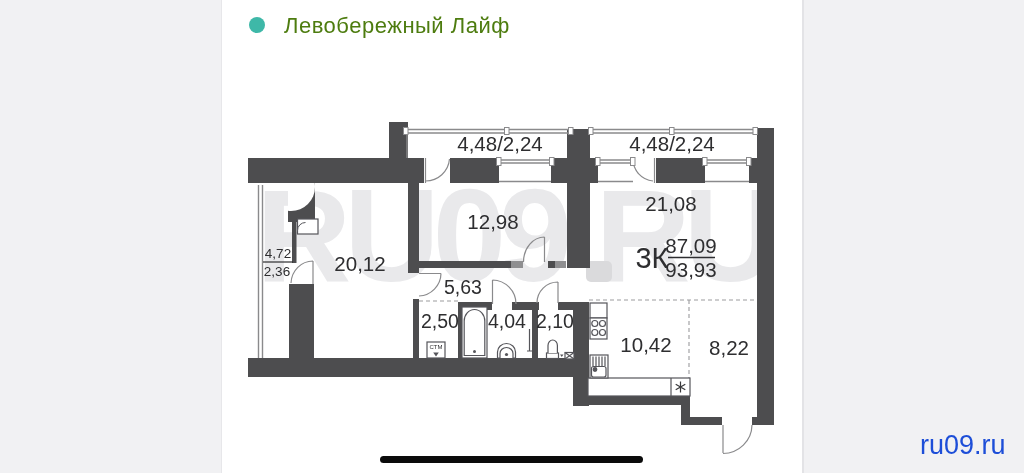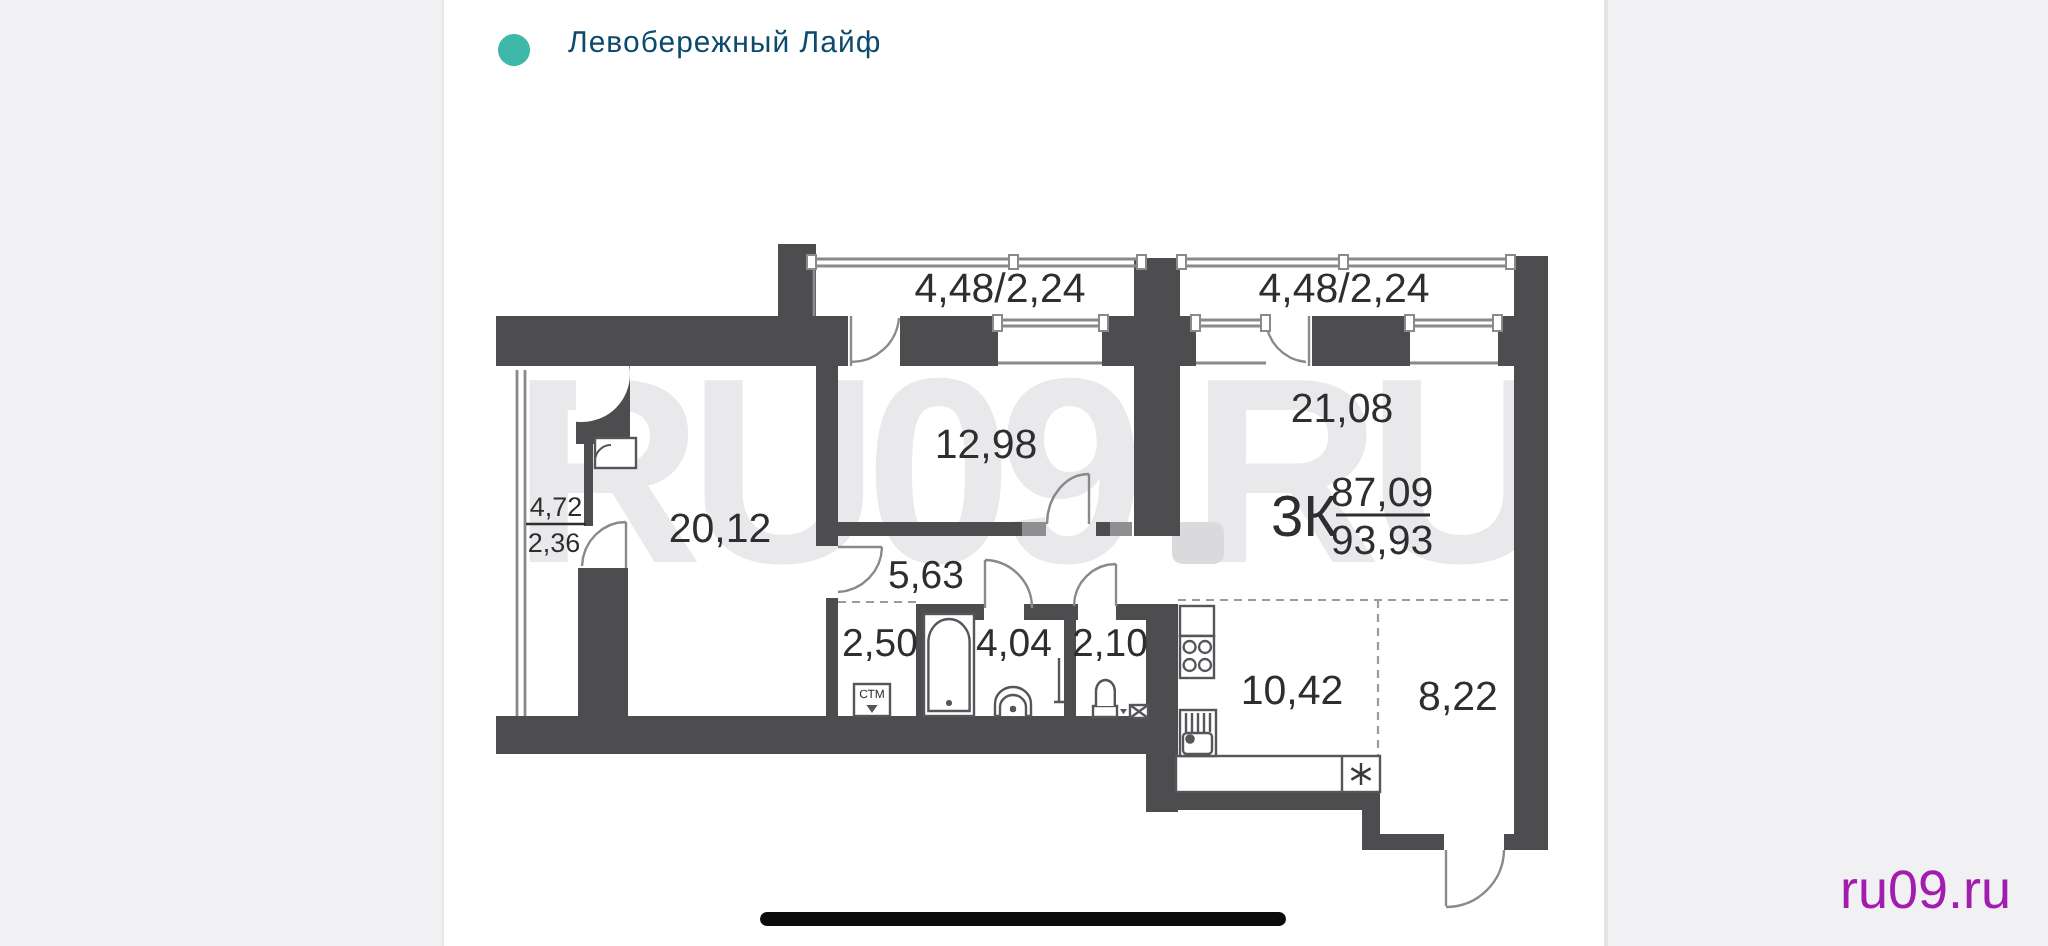--- a/index.html
+++ b/index.html
@@ -1,23 +1,23 @@
 <!DOCTYPE html>
 <html><head>
 <meta charset="utf-8">
 <style>
 html,body{margin:0;padding:0}
 body{width:1024px;height:473px;background:#f1f1f3;font-family:"Liberation Sans",sans-serif;position:relative;overflow:hidden}
 #panel{position:absolute;left:221px;top:0;width:580px;height:473px;background:#fff;border-left:1px solid #e7e7ea;border-right:2px solid #e3e3e6}
 #dot{position:absolute;left:249px;top:17px;width:16px;height:16px;border-radius:50%;background:#3eb8a8}
-#pname{position:absolute;left:284px;top:13px;font-size:15px;color:#0c4a6e;letter-spacing:0.5px}
+#pname{position:absolute;left:284px;top:13px;font-size:22px;color:#4d7c0f;letter-spacing:0.5px}
 #wm{position:absolute;left:256px;top:160px;width:570px;font-weight:bold;font-size:132px;color:#e9e9eb;letter-spacing:-7px;white-space:nowrap}
 #wm .d{color:transparent}
 #wmdot{position:absolute;left:586px;top:261px;width:26px;height:21px;background:#dadadc;border-radius:5px}
-#site{position:absolute;left:920px;top:430px;font-size:27px;color:#a21caf}
+#site{position:absolute;left:920px;top:430px;font-size:27px;color:#1d4ed8}
 #bar{position:absolute;left:380px;top:456px;width:263px;height:7px;border-radius:4px;background:#0b0b0b}
 svg{position:absolute;left:0;top:0;will-change:transform}
 #pname,#site,#wm{will-change:transform}
 </style>
 </head>
 <body>
 
 <div id="panel"></div>
 
 <div id="dot"></div>

